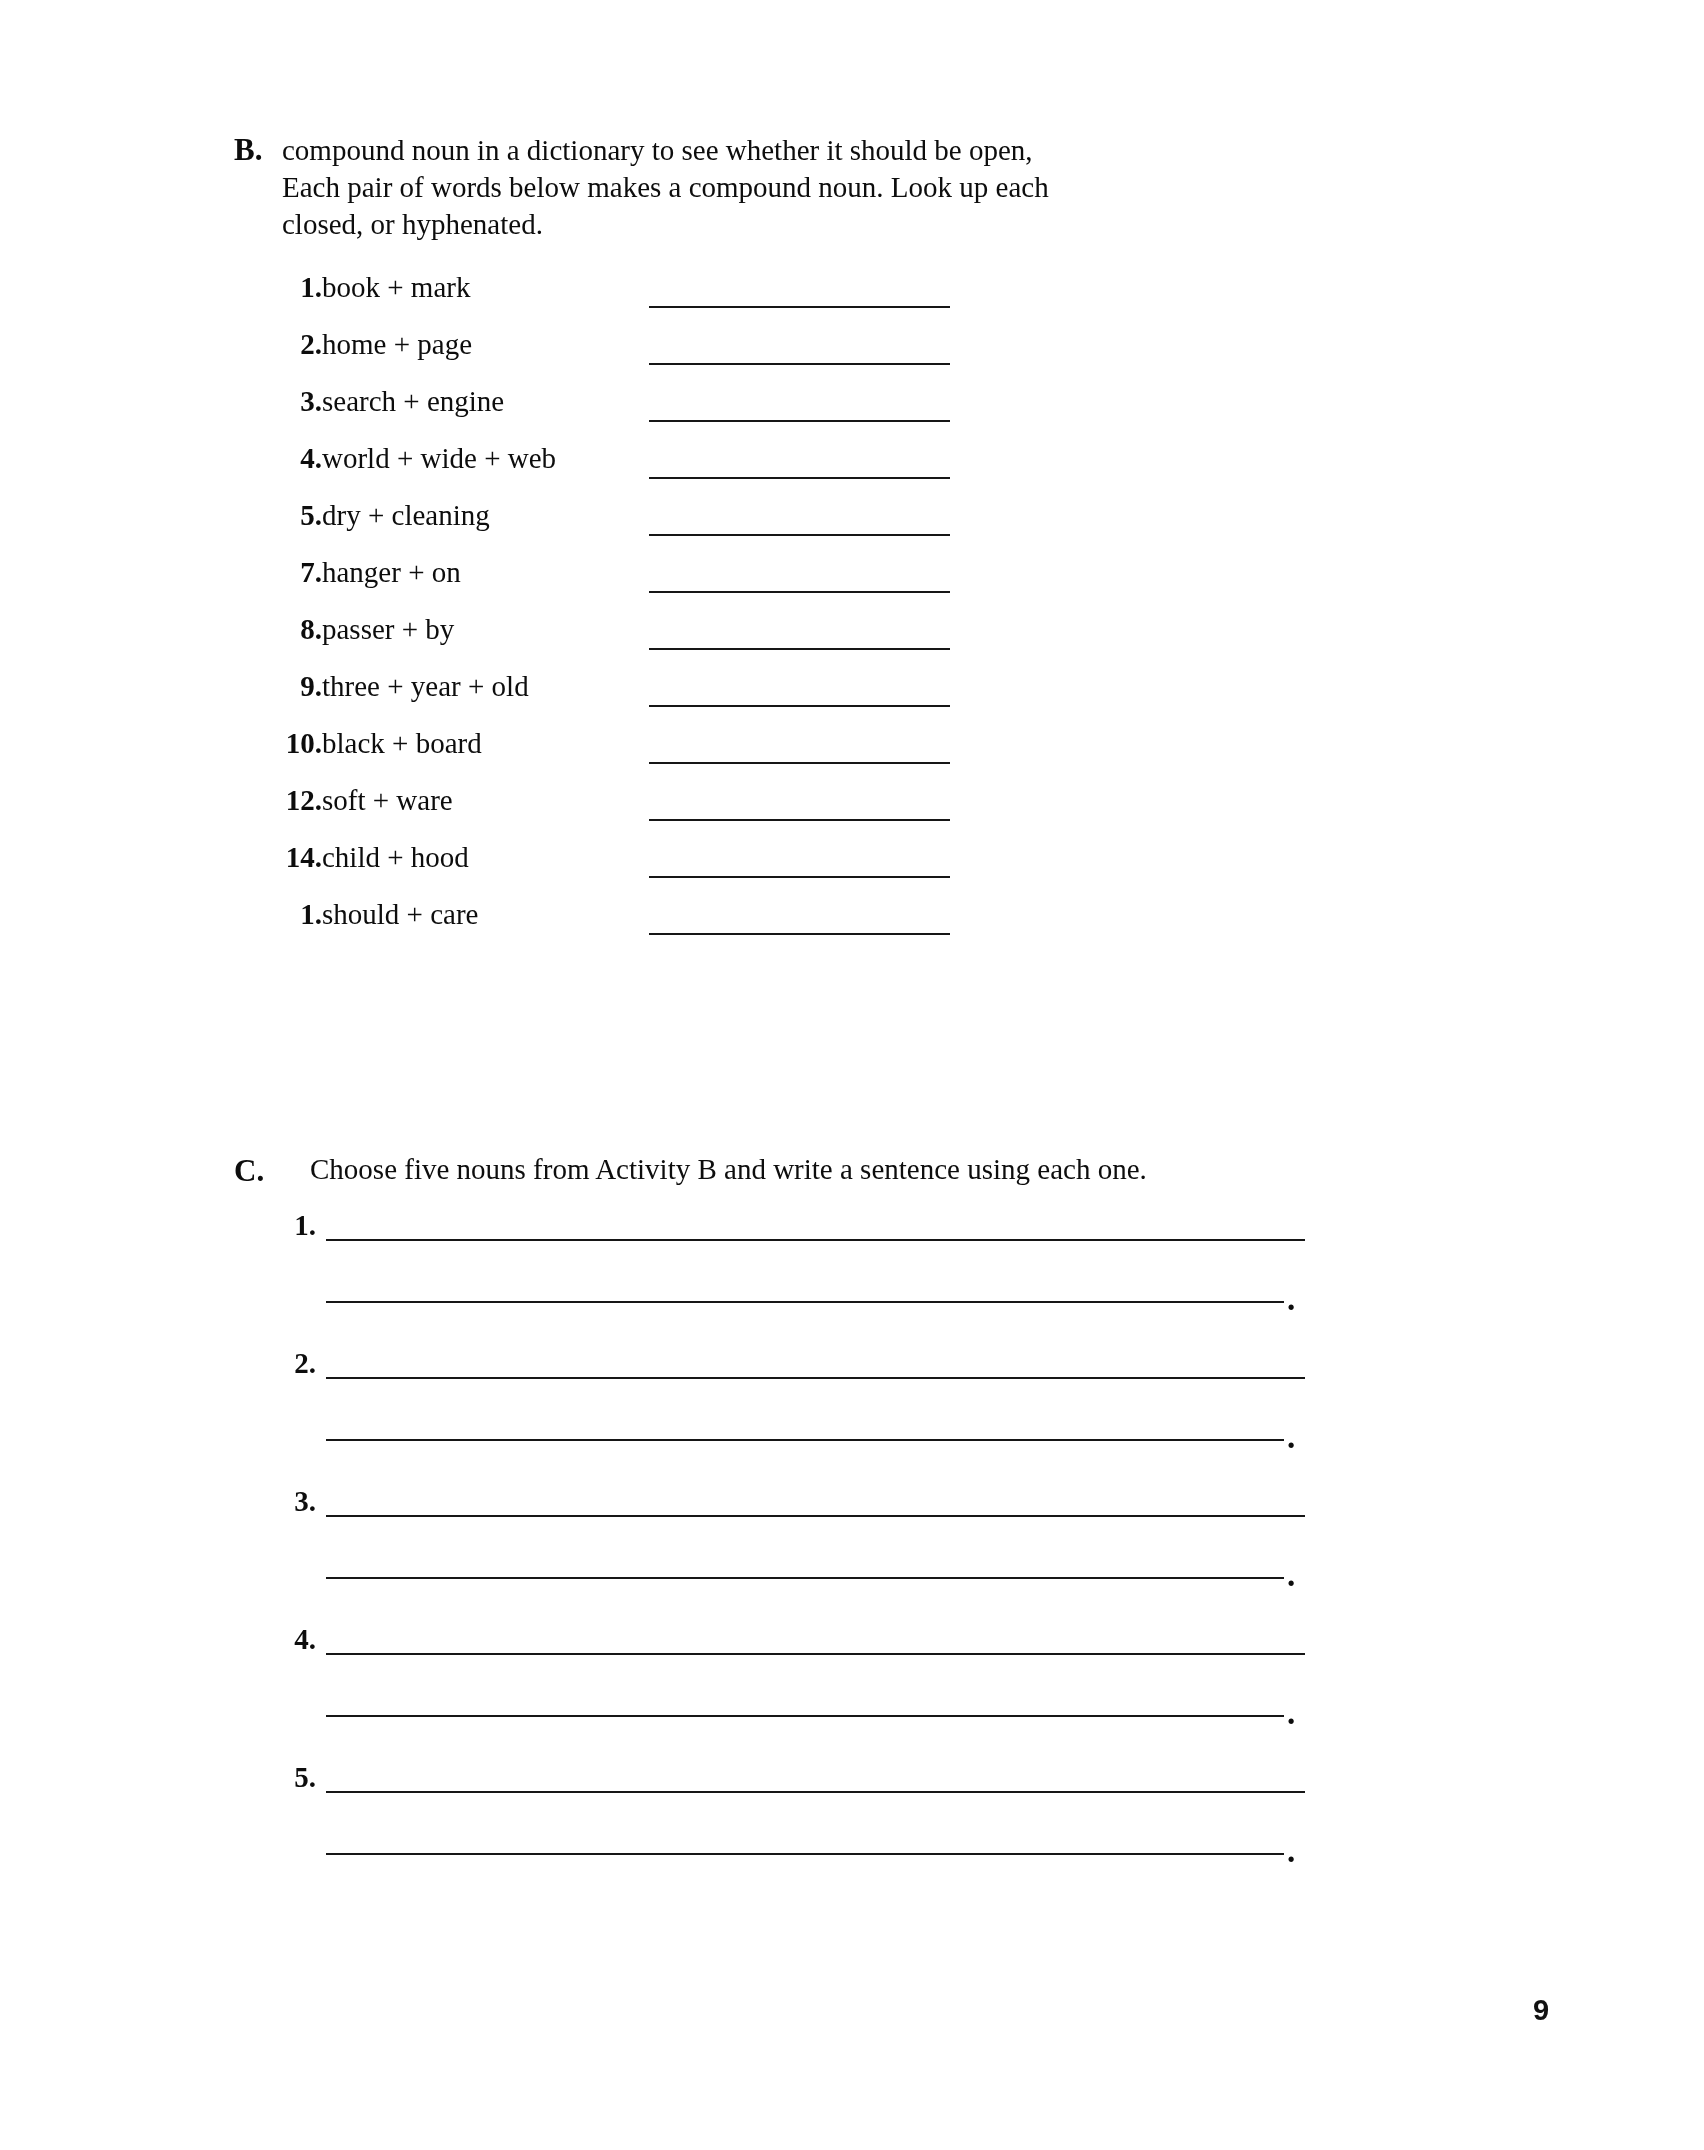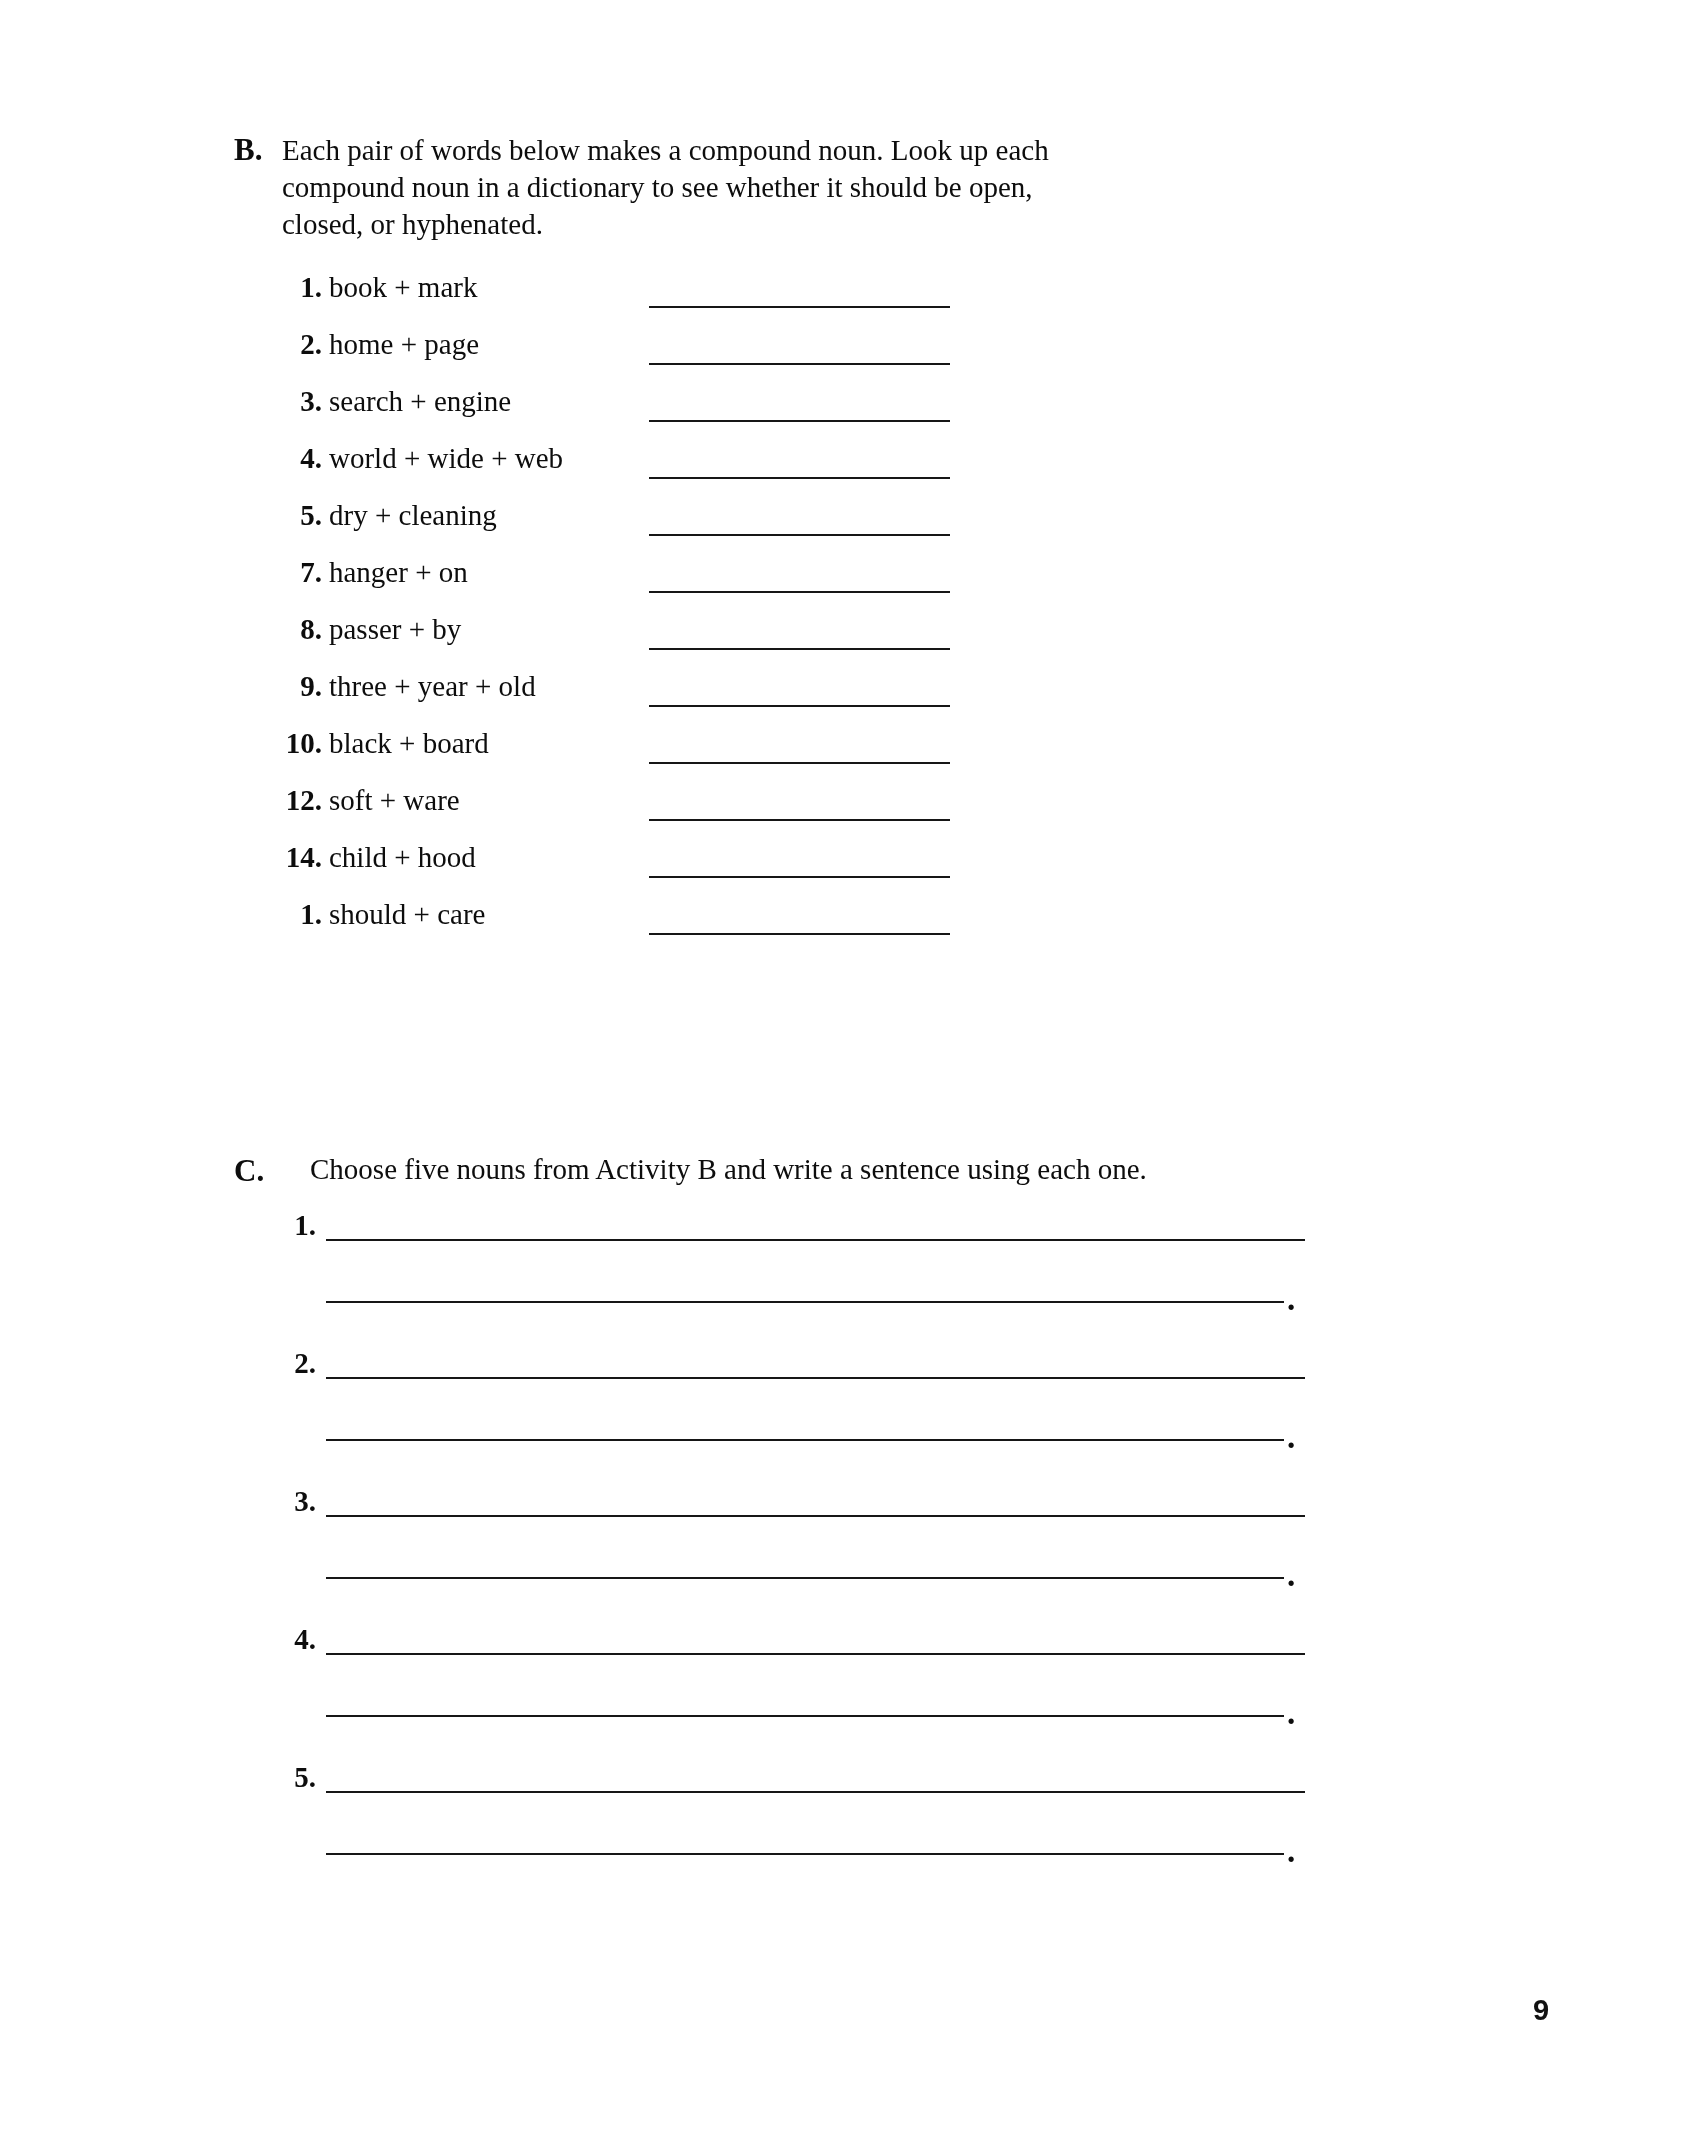--- a/index.html
+++ b/index.html
@@ -29,21 +29,21 @@
   }
   .b-list { left: 237px; top: 267px; width: 1004px; }
   .b-row { position: relative; height: 57px; line-height: 40px; white-space: nowrap; }
   .b-num {
     display: inline-block;
     width: 85px;
     text-align: right;
     font-weight: bold;
     font-size: 29px;
   }
-  .b-words { font-size: 29px; margin-left: 7px; text-align: center; }
+  .b-words { font-size: 29px; margin-left: 0; text-align: center; }
   .b-blank {
     position: absolute;
     left: 412px; top: 10px;
     width: 301px; height: 29px;
     border-bottom: 2.9px solid #161616;
   }
 
   
   .c-label { left: 234px; top: 1153px; }
   .c-instruction {
@@ -95,22 +95,22 @@
     font-size: 29px;
     color: #111111;
   }
 </style>
 </head>
 <body>
 
 <div class="abs sec-label b-label">B.</div>
 
 <div class="abs b-instruction">
+  <div>compound noun in a dictionary to see whether it should be open,</div>
   <div>Each pair of words below makes a compound noun. Look up each</div>
-  <div>compound noun in a dictionary to see whether it should be open,</div>
   <div>closed, or hyphenated.</div>
 </div>
 
 <div class="abs b-list">
 
   <div class="b-row">
     <span class="b-num">1.</span><span class="b-words">book + mark</span>
     <span class="b-blank"></span>
   </div>
   <div class="b-row">

